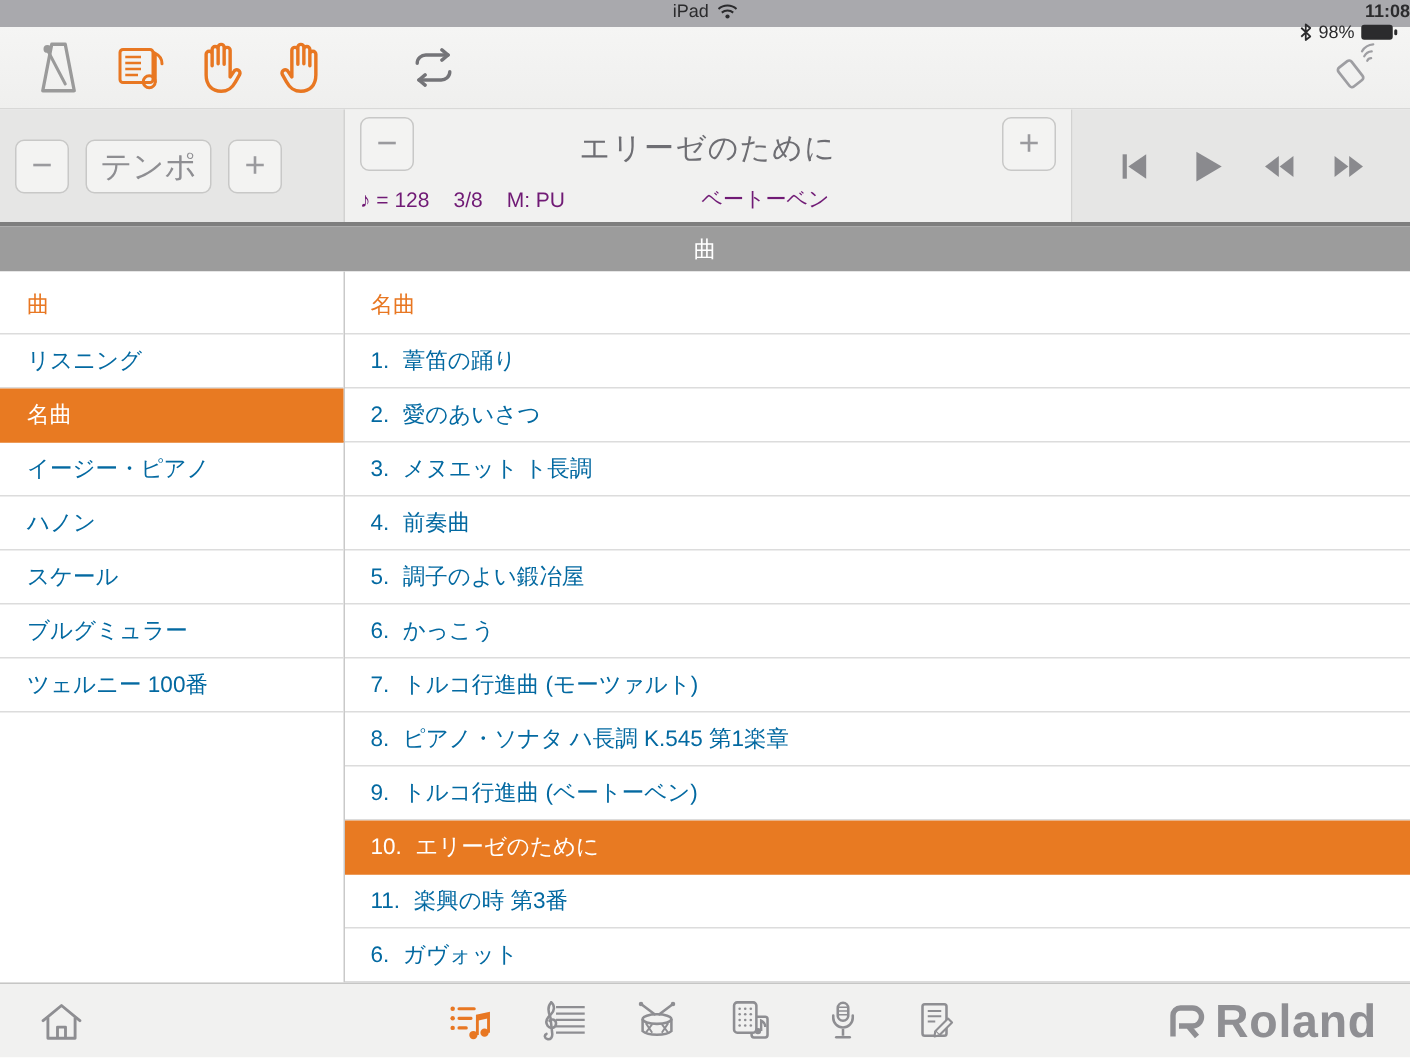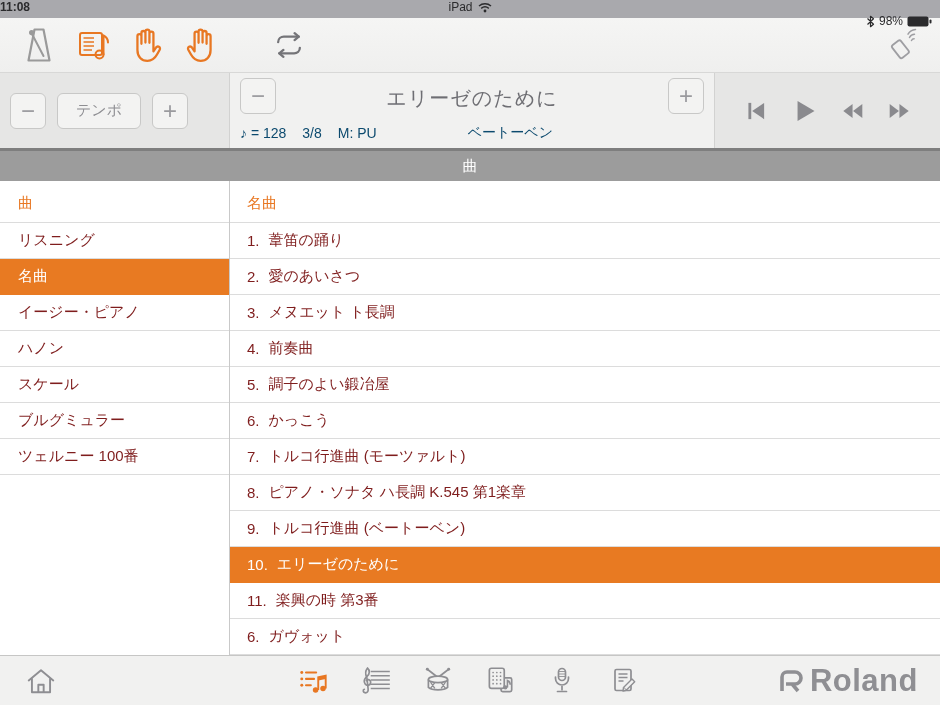--- a/index.html
+++ b/index.html
@@ -11,21 +11,21 @@
   }
   .screen { width:940px; height:705px; position:relative; background:#fff; }
 
   
   .status-bar{
     height:18px; background:#A9A9AD; color:#2B2B2D;
     display:flex; align-items:center; font-size:12px;
     padding:0 8px; position:relative;flex-direction:column;
   }
   .status-left{ display:flex; align-items:center; gap:5px; }
-  .status-time{ position:absolute; left:0; right:0; text-align:left; font-weight:bold; }
+  .status-time{ position:absolute; left:0; right:0; text-align:right; font-weight:bold; }
   .status-right{ margin-left:auto; display:flex; align-items:center; gap:4px; z-index:1; }
 
   
   .toolbar-top{
     height:55px; background:linear-gradient(#F5F5F4,#EFEFEE);
     border-bottom:1px solid #D8D8D7;
     display:flex; align-items:center; padding:0 18px;
   }
   .tb-icon{ width:42px; height:42px; display:flex; align-items:center; justify-content:center; cursor:pointer; }
   .tb-icon + .tb-icon{ margin-left:12px; }
@@ -37,32 +37,32 @@
   .tempo-section{
     width:230px; background:#E6E6E5; border-right:1px solid #D2D2D1;
     display:flex; align-items:center; padding:0 10px; gap:11px;
   }
   .btn{
     border:1px solid #C8C8C7; border-radius:6px; background:#F3F3F2;
     color:#9A9A9E; display:flex; align-items:center; justify-content:center;
     cursor:pointer;
   }
   .btn.small{ width:36px; height:36px; font-size:24px; font-weight:300; }
-  .tempo-btn{ width:84px; height:36px; font-size:15px; color:#8E8E92; }
+  .tempo-btn{ width:84px; height:36px; font-size:21px; color:#8E8E92; }
   .song-section{
     flex:1; background:#F1F1F0; border-right:1px solid #D2D2D1;
     position:relative; padding:5px 10px 6px;
     display:flex; flex-direction:column; justify-content:space-between;
   }
   .song-top{ display:flex; align-items:flex-start; }
   .song-title{
     flex:1; text-align:center; font-size:20px; color:#6E6E73;
     padding-top:7px; letter-spacing:1px;
   }
-  .song-bottom{ display:flex; align-items:center; font-size:14px; color:#0c4a6e; }
+  .song-bottom{ display:flex; align-items:center; font-size:14px; color:#701a75; }
   .song-info{ display:flex; gap:16px; white-space:nowrap; }
   .song-composer{ flex:1; text-align:center; padding-right:60px; }
   .transport-section{
     width:225px; background:#E6E6E5;
     display:flex; align-items:center; justify-content:center; gap:18px;
   }
   .tr-btn{ width:30px; height:30px; display:flex; align-items:center; justify-content:center; cursor:pointer; }
 
   
   .dark-strip{ height:3px; background:#7E7E7E; }
@@ -75,21 +75,21 @@
   .content{ height:474px; display:flex; background:#fff; }
   .sidebar{ width:230px; border-right:1px solid #C9C9C9; }
   .song-list{ flex:1; }
   .col-header{
     height:42px; display:flex; align-items:flex-end; padding:0 0 9px 18px;
     color:#E87722; font-size:15px; border-bottom:1px solid #DCDCDC;
   }
   .song-list .col-header{ padding-left:17px; }
   .list-item{
     height:36px; display:flex; align-items:center; padding-left:18px;
-    font-size:15px; color:#7f1d1d; border-bottom:1px solid #DCDCDC;
+    font-size:15px; color:#0369a1; border-bottom:1px solid #DCDCDC;
     cursor:pointer; white-space:nowrap;
   }
   .song-list .list-item{ padding-left:17px; }
   .list-item .num{ margin-right:9px; }
   .list-item.selected{ background:#E87A22; color:#FFFFFF; border-bottom-color:#E87A22; }
 
   
   .footer{
     position:absolute; left:0; bottom:0; width:940px; height:50px;
     background:#F1F1F0; border-top:1px solid #C6C6C5;

